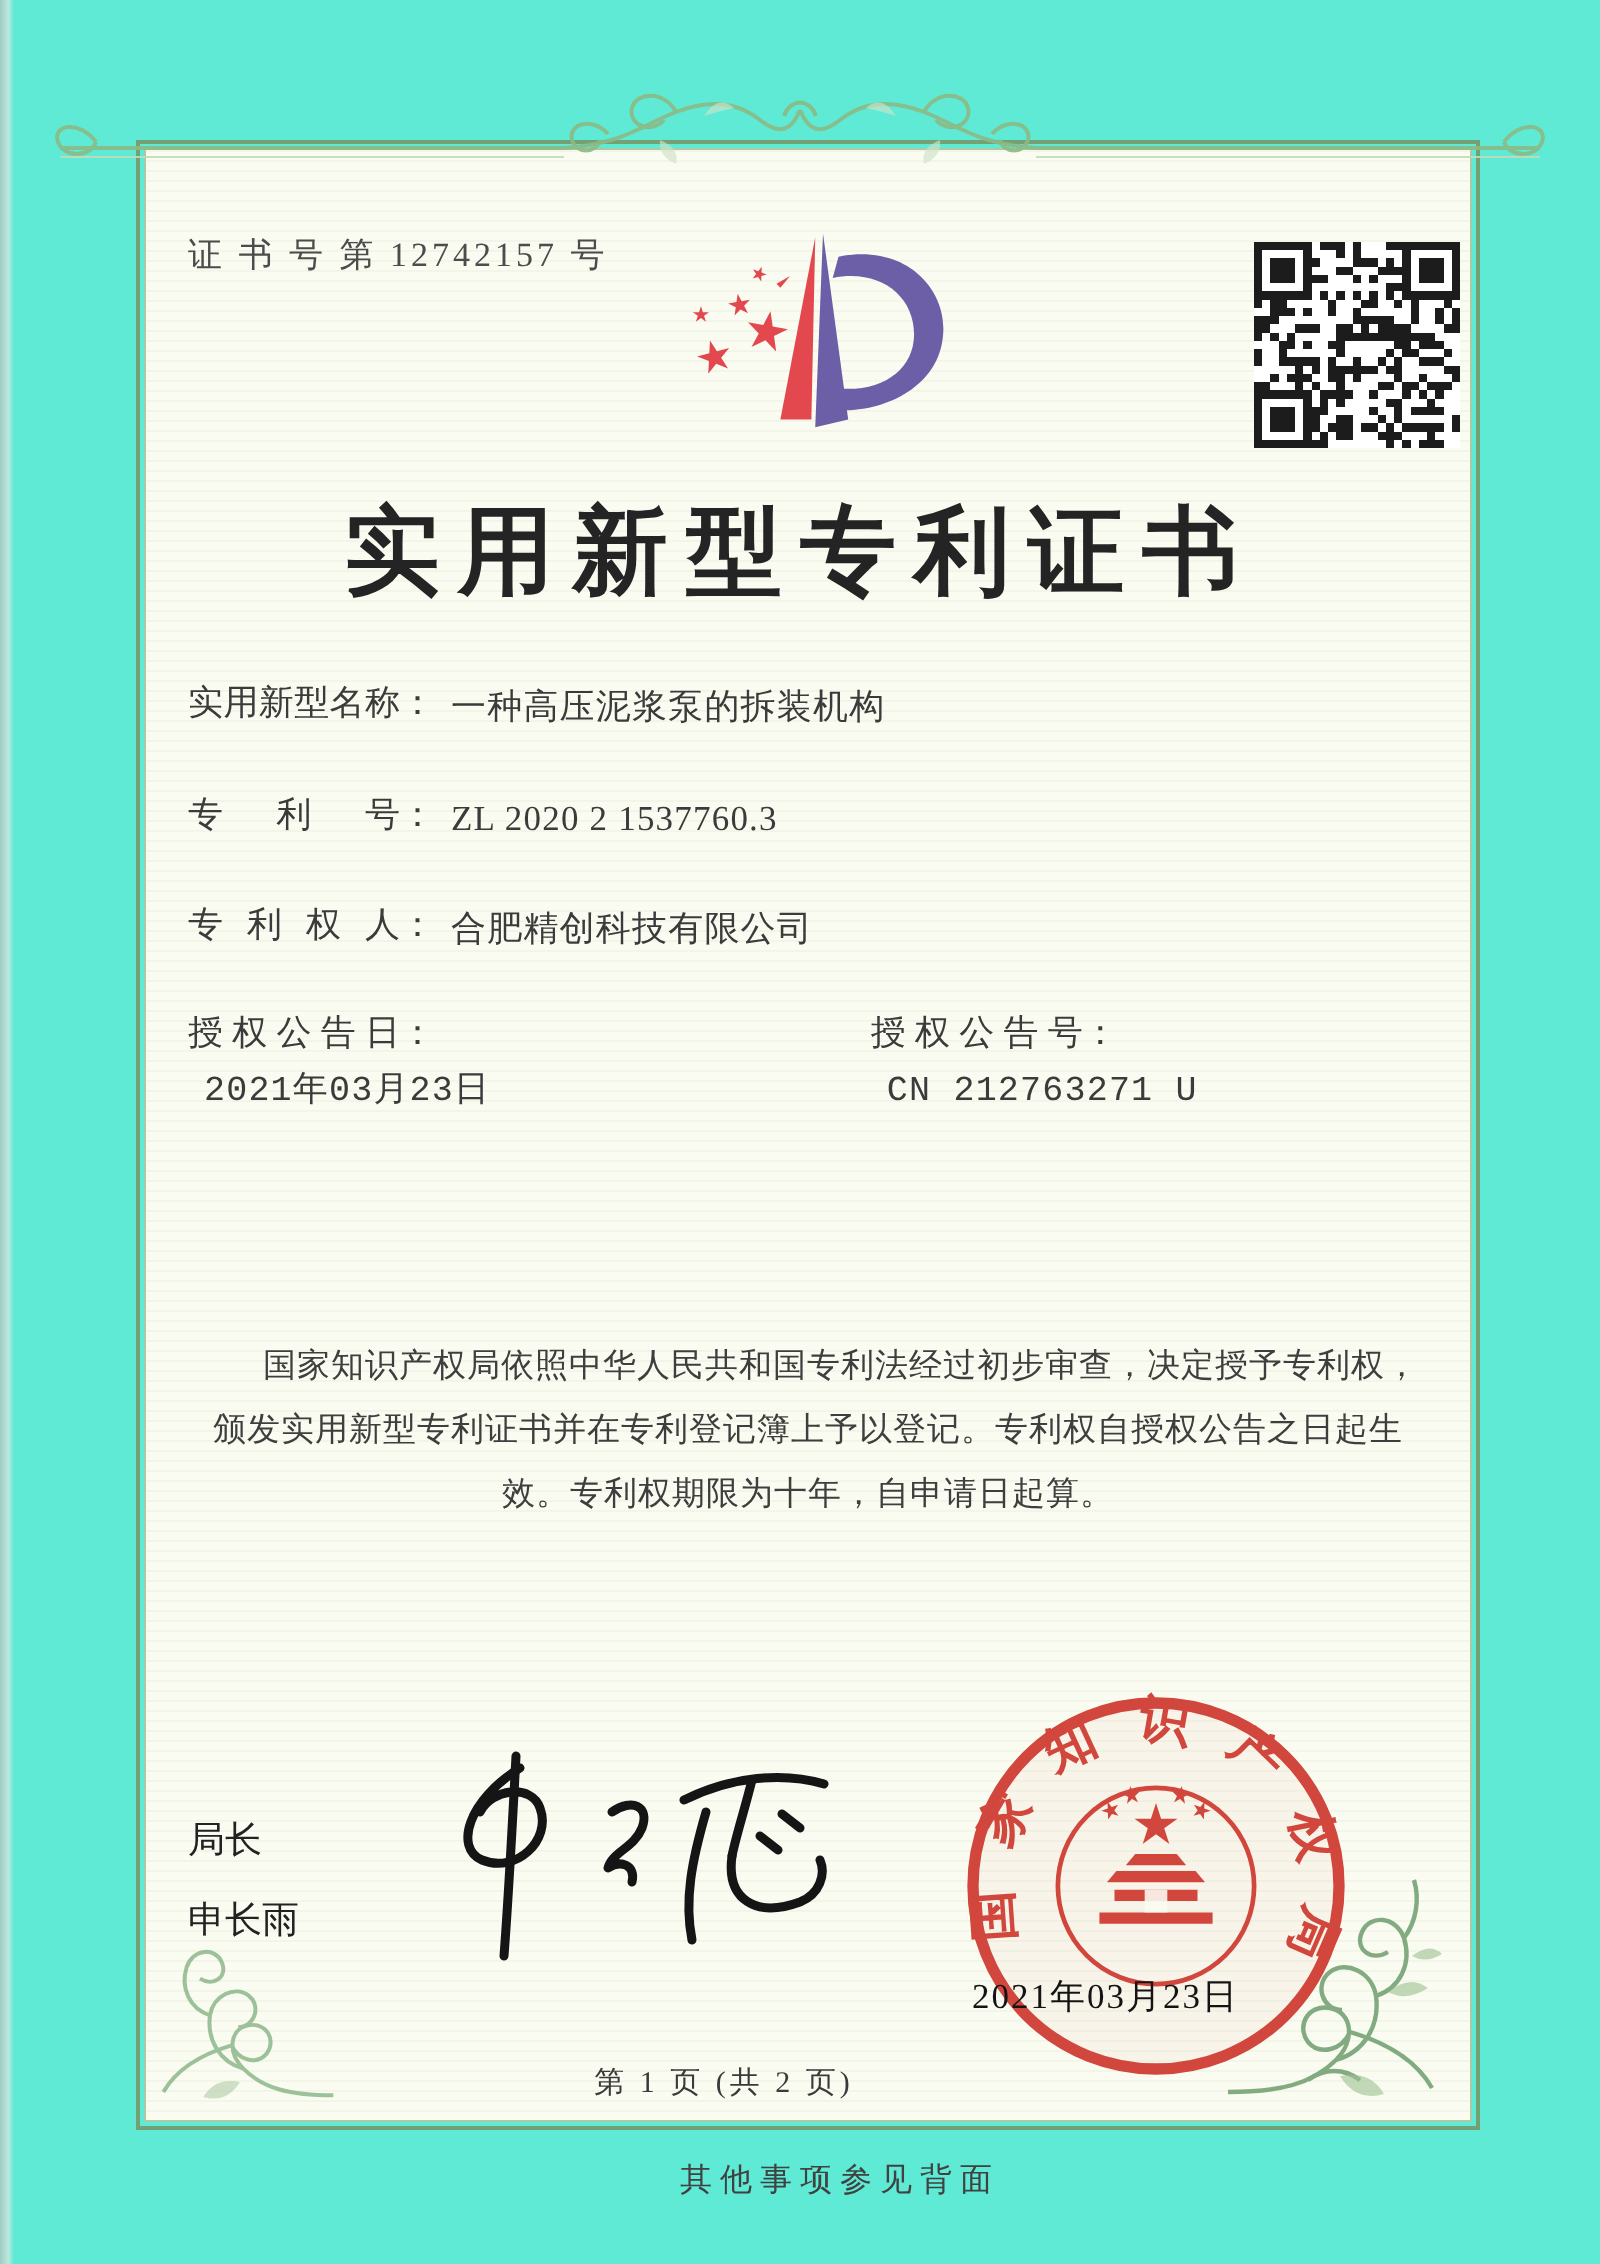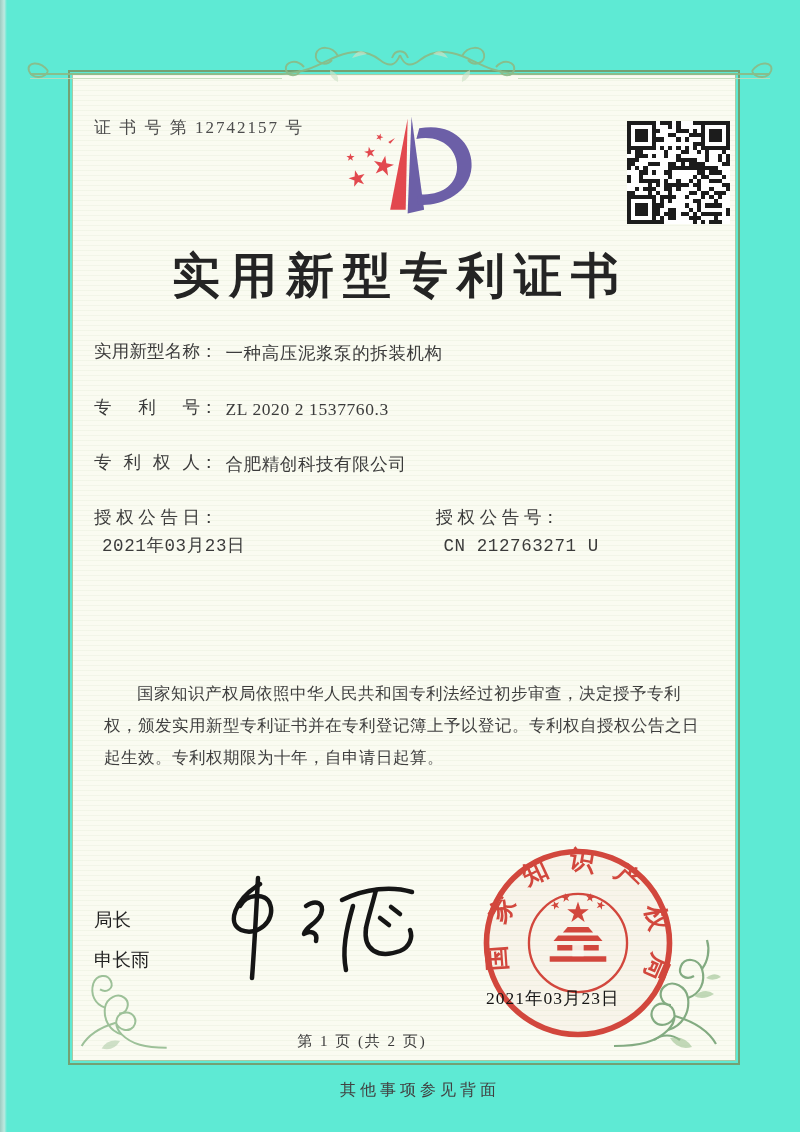--- a/index.html
+++ b/index.html
@@ -20,21 +20,21 @@
   .fields{position:absolute;left:94px;top:338px;width:625px;z-index:3;font-size:17.5px;color:#3b3b3b;}
   .field-row{margin-bottom:25px;line-height:26px;}
   .field-row.tall{margin-bottom:27px;}
   .lbl{display:inline-block;width:106px;text-align:justify;text-align-last:justify;vertical-align:top;}
   .colon{vertical-align:top;}
   .val{padding-left:8px;letter-spacing:.6px;vertical-align:top;display:inline-block;max-width:470px;line-height:1.75;}
   .grant-row{display:flex;gap:16px;font-family:Liberation Mono, monospace;}
   .grant-no{margin-left:54px;}
   .paras{position:absolute;left:90px;top:664px;width:628px;z-index:3;font-size:16.5px;
         line-height:1.95;color:#3e3e3e;letter-spacing:.5px;}
-  .paras p{margin:14px;text-indent:2em;}
+  .paras p{margin:3px;text-indent:2em;text-align:center;}
   .signer{position:absolute;left:94px;top:900px;z-index:3;
         font-family:Liberation Sans, sans-serif;font-size:18.5px;color:#222;line-height:40px;}
   .signature{position:absolute;left:214px;top:866px;z-index:3;}
   .seal{position:absolute;left:478px;top:843px;z-index:4;opacity:.93;}
   .seal-date{position:absolute;left:486px;top:986px;z-index:5;font-size:17.5px;color:#141414;letter-spacing:1px;}
   .footer-page{position:absolute;left:0;top:1032px;width:724px;text-align:center;
         font-size:15px;color:#3a3a3a;letter-spacing:2px;z-index:3;}
   .back-note{position:absolute;left:0;top:1080px;width:800px;text-align:center;
         font-size:16px;color:#414141;letter-spacing:4px;z-index:3;margin-left:20px;}
 </style>

